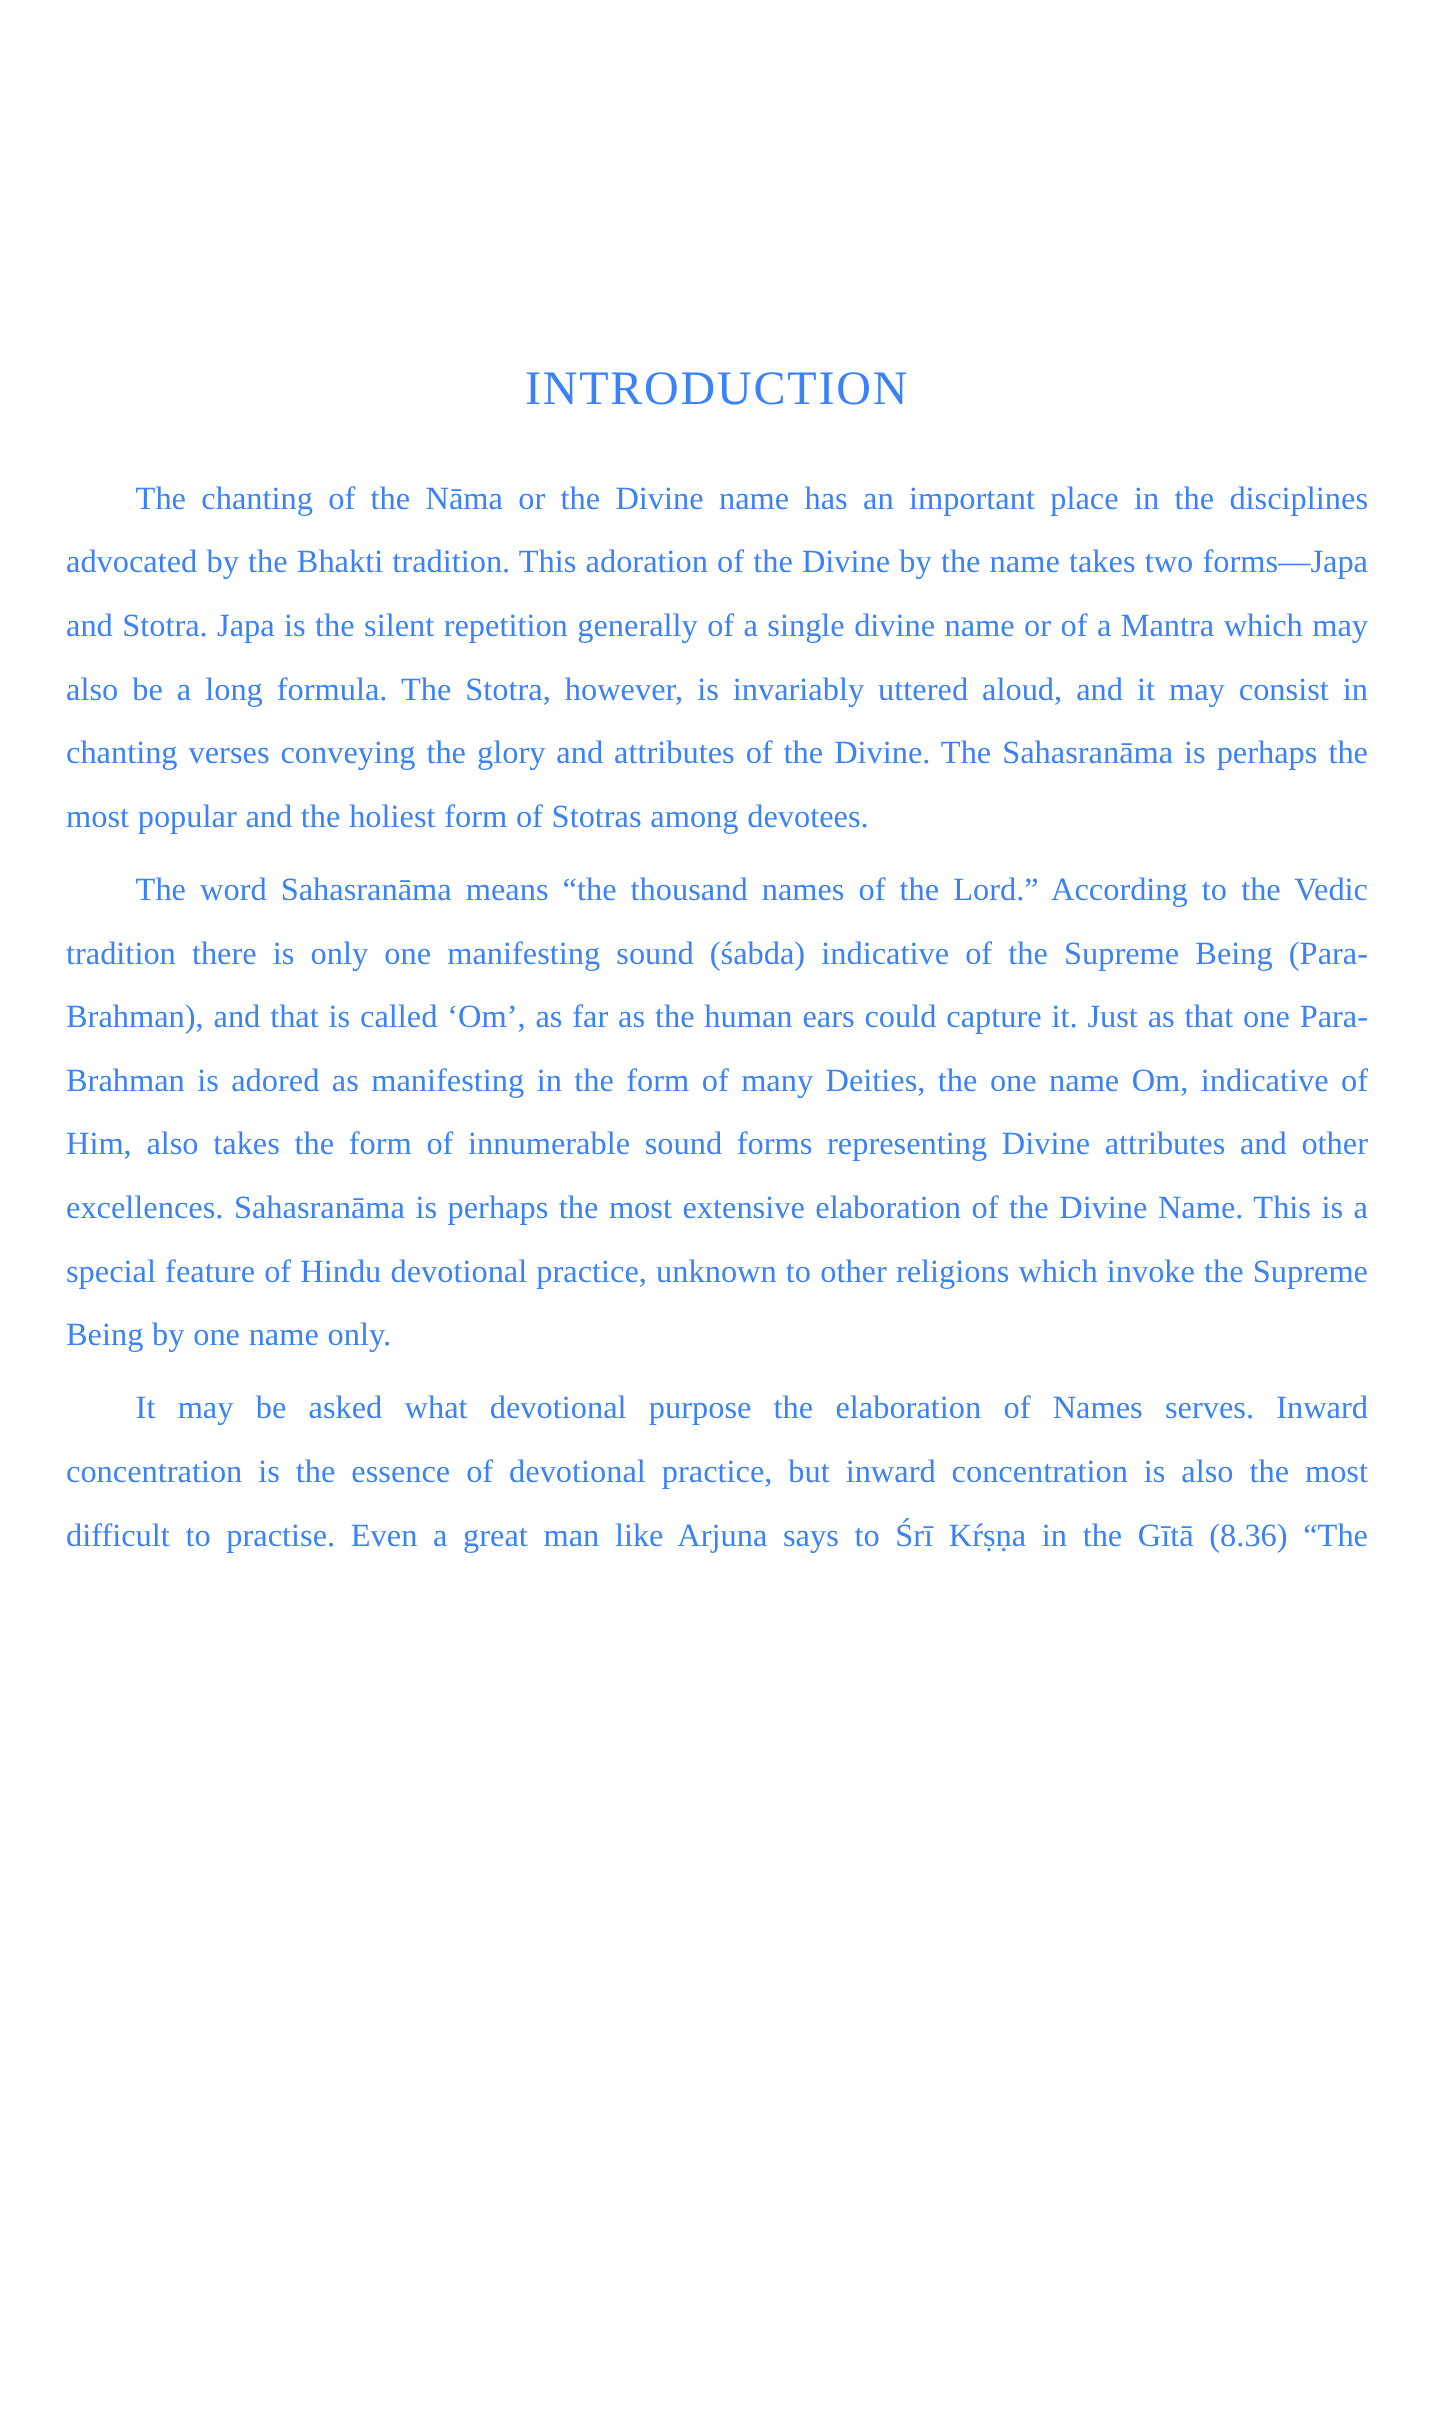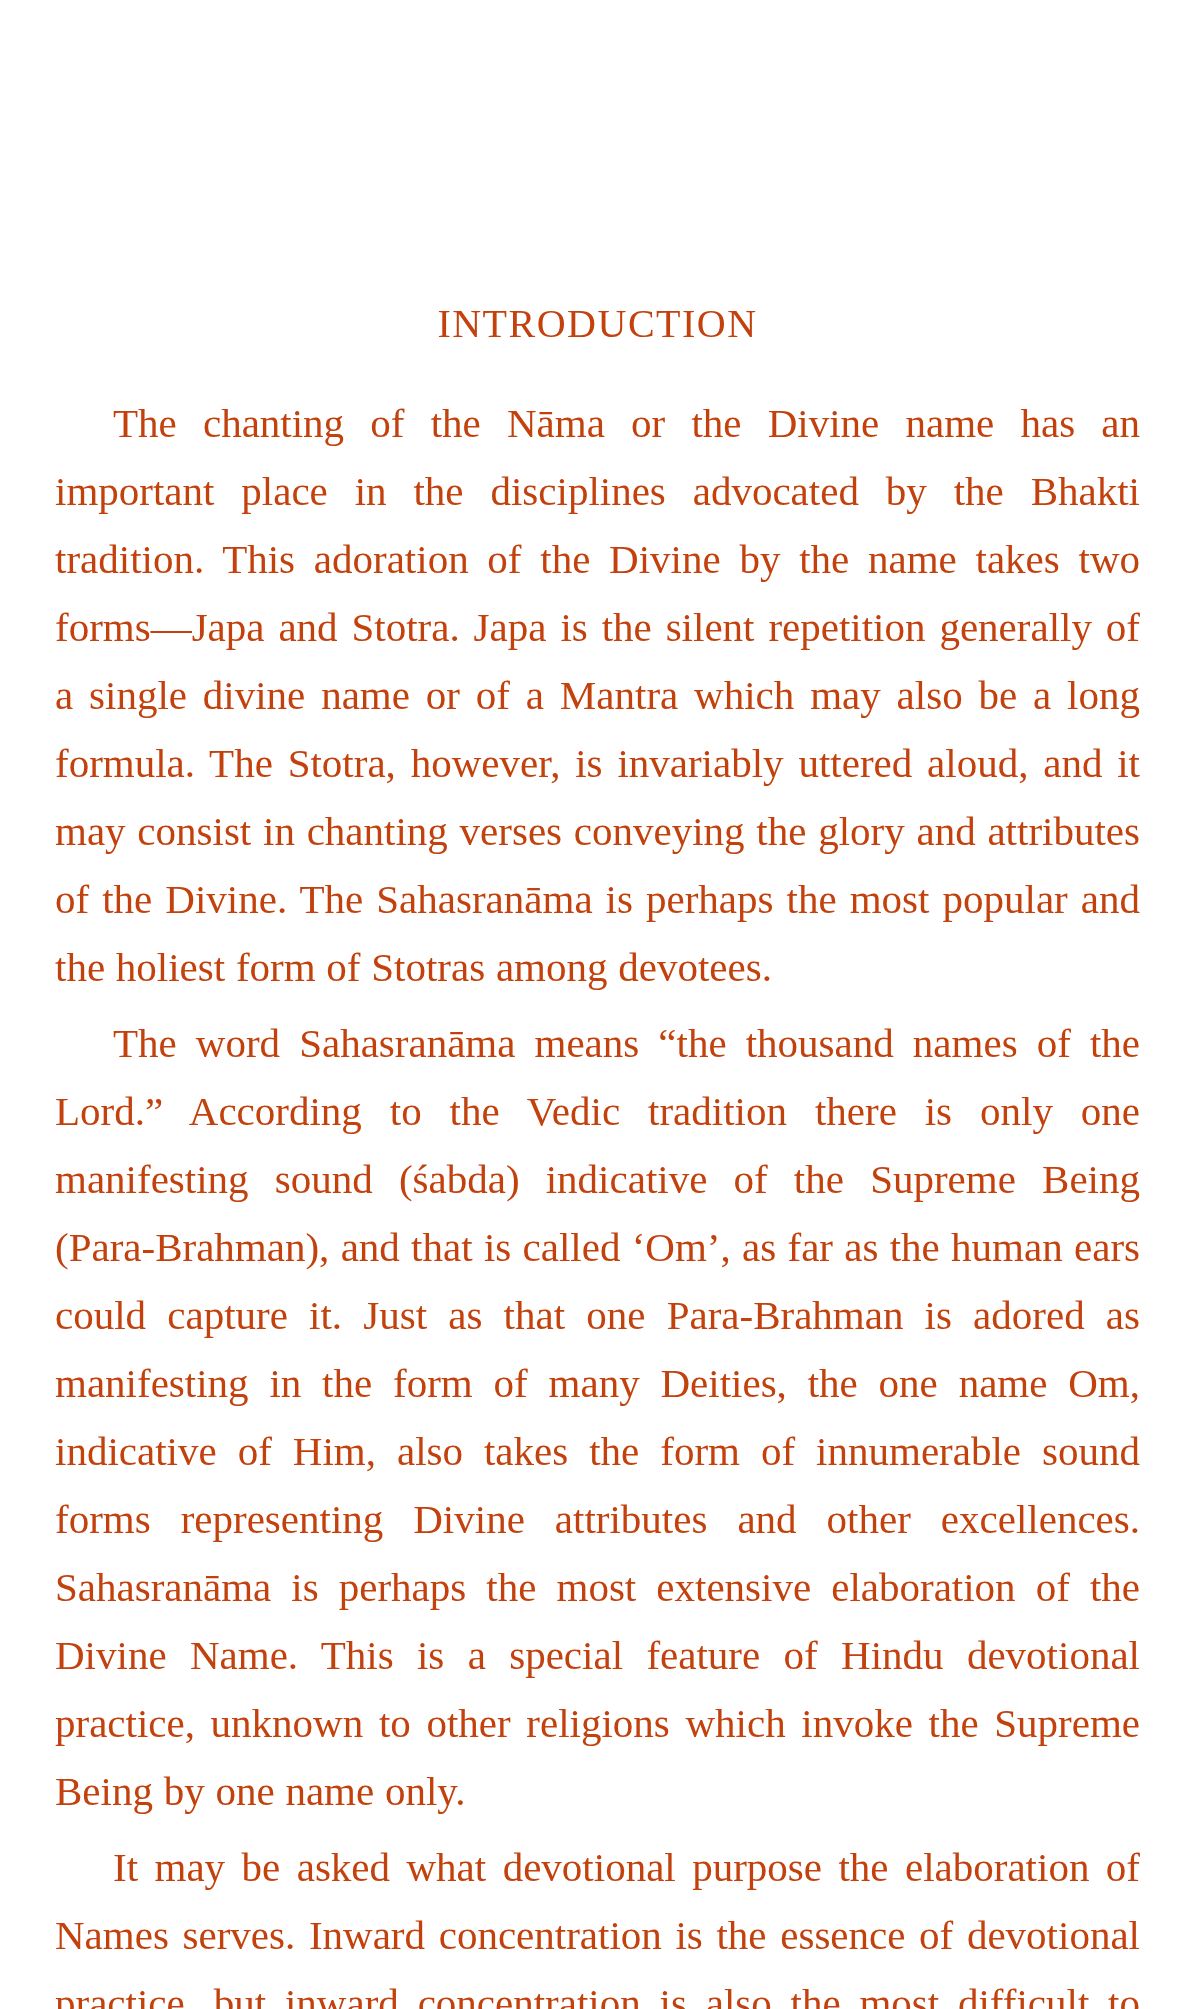--- a/index.html
+++ b/index.html
@@ -7,39 +7,39 @@
     padding: 0;
     background: #ffffff;
   }
   .page {
     position: relative;
     width: 1193px;
     height: 2009px;
     background: #ffffff;
     overflow: hidden;
     font-family: "Liberation Serif", serif;
-    color: #c2410c;
+    color: #3b82f6;
   }
   .content {
     position: absolute;
     left: 55px;
     top: 300px;
     width: 1085px;
   }
   .doc-title {
     text-align: center;
     font-size: 40px;
     letter-spacing: 1.5px;
     margin: 0 0 42px 0;
     font-weight: normal;
     font-family: "Liberation Serif", serif;
   }
   .para {
-    font-size: 41px;
-    line-height: 68px;
+    font-size: 27px;
+    line-height: 53px;
     text-align: justify;
     text-justify: inter-word;
     margin: 0 0 8px 0;
     text-indent: 58px;
     -webkit-hyphens: none;
     hyphens: none;
     word-spacing: 0.5px;
   }
   .para.last {
     margin-bottom: 0;

